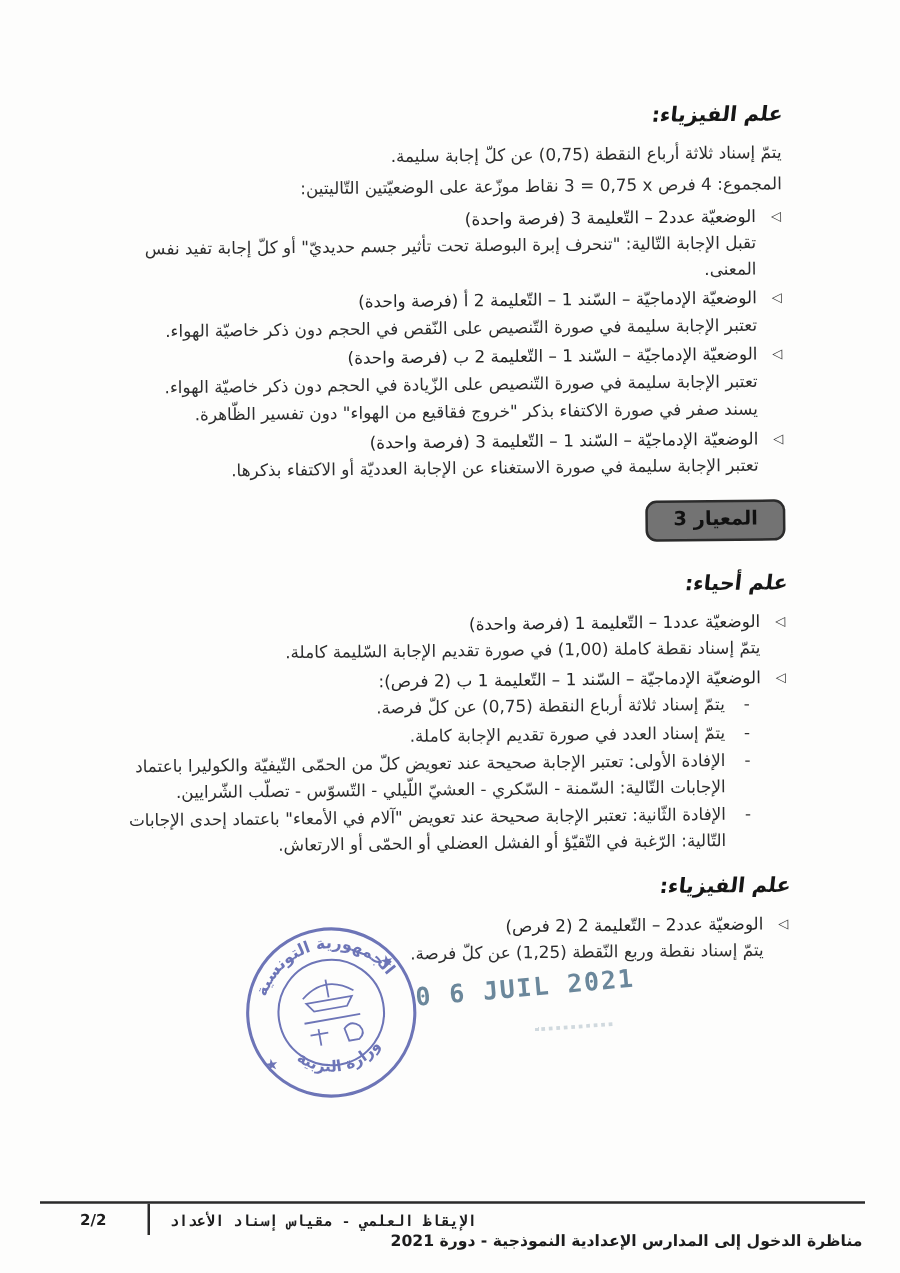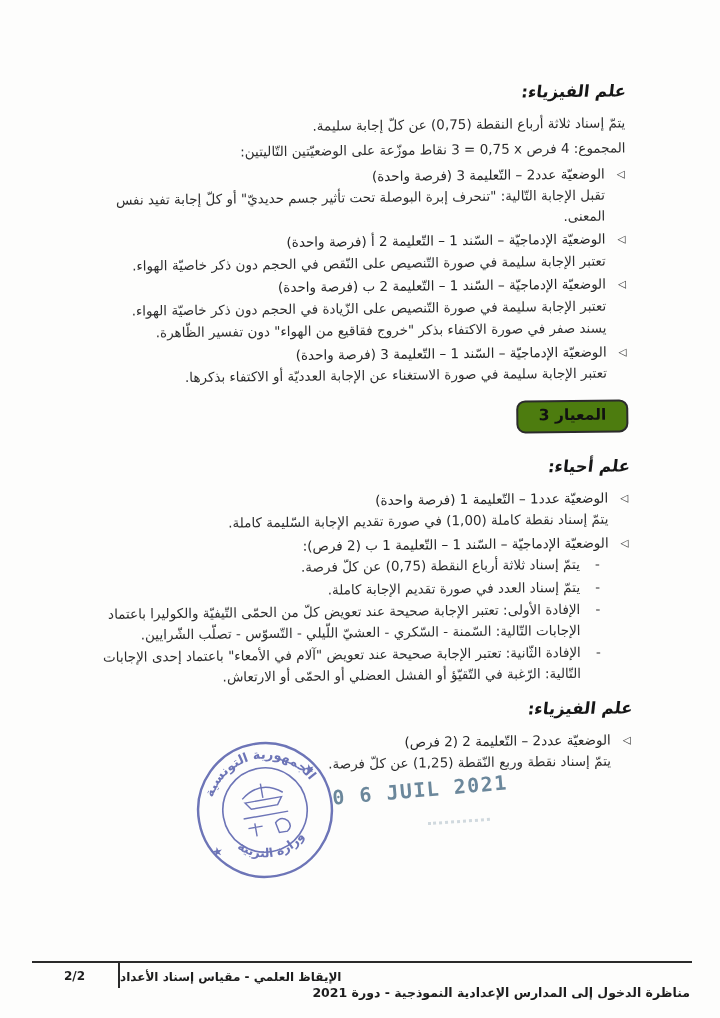--- a/index.html
+++ b/index.html
@@ -31,21 +31,21 @@
   .note { margin:0 0 2px 0; padding-right:21px; }
   .dash-item { position:relative; padding-right:50px; margin:0 0 2px 0; }
   .dash-mark { position:absolute; right:30px; top:0; }
   .box-row { margin:16px 0 0 0; text-align:right; }
   .criterion-box {
     display:inline-block; direction:rtl;
     border:2px solid #2b2b2b; border-radius:9px;
     padding:3px 20px 6px 20px;
     font-weight:bold; font-size:15.5px; color:#111;
     margin-left:-14px;
-    background:#4d7c0f;
+    background:#737373;
   }
   
   .seal {
     position:absolute; left:193px; top:738px; width:144px; height:144px;
     transform:rotate(-10deg); opacity:.88;
   }
   .seal-text { fill:#5a63ae; font-family:"DejaVu Sans", sans-serif; font-weight:bold; }
   .date-stamp {
     position:absolute; left:332px; top:778px;
     font-family:"DejaVu Sans Mono", monospace;
@@ -57,21 +57,21 @@
     position:absolute; left:428px; top:820px; width:62px; height:0;
     border-top:3px dotted #becad2; transform:rotate(-4deg); opacity:.7;
   }
   
   .footer {
     position:absolute; left:32px; right:28px; top:961px; height:42px;
     border-top:2px solid #2a2a2a;
     font-weight:bold; font-size:12px; color:#1d1d1d;
   }
   .f-exam  { position:absolute; right:2px; top:22px; direction:rtl; font-size:12.5px; }
-  .f-subject { position:absolute; left:88px; top:7px; direction:rtl; }
+  .f-subject { position:absolute; left:104px; top:7px; direction:rtl;font-family:Liberation Mono, monospace; }
   .f-sep { position:absolute; left:86px; top:0; width:2px; height:25px; background:#2a2a2a; }
   .f-page { position:absolute; left:32px; top:6px;text-align:right; }
 </style>
 </head>
 <body>
 
 <div class="page">
   <div class="tilt">
     <div class="content">
 

